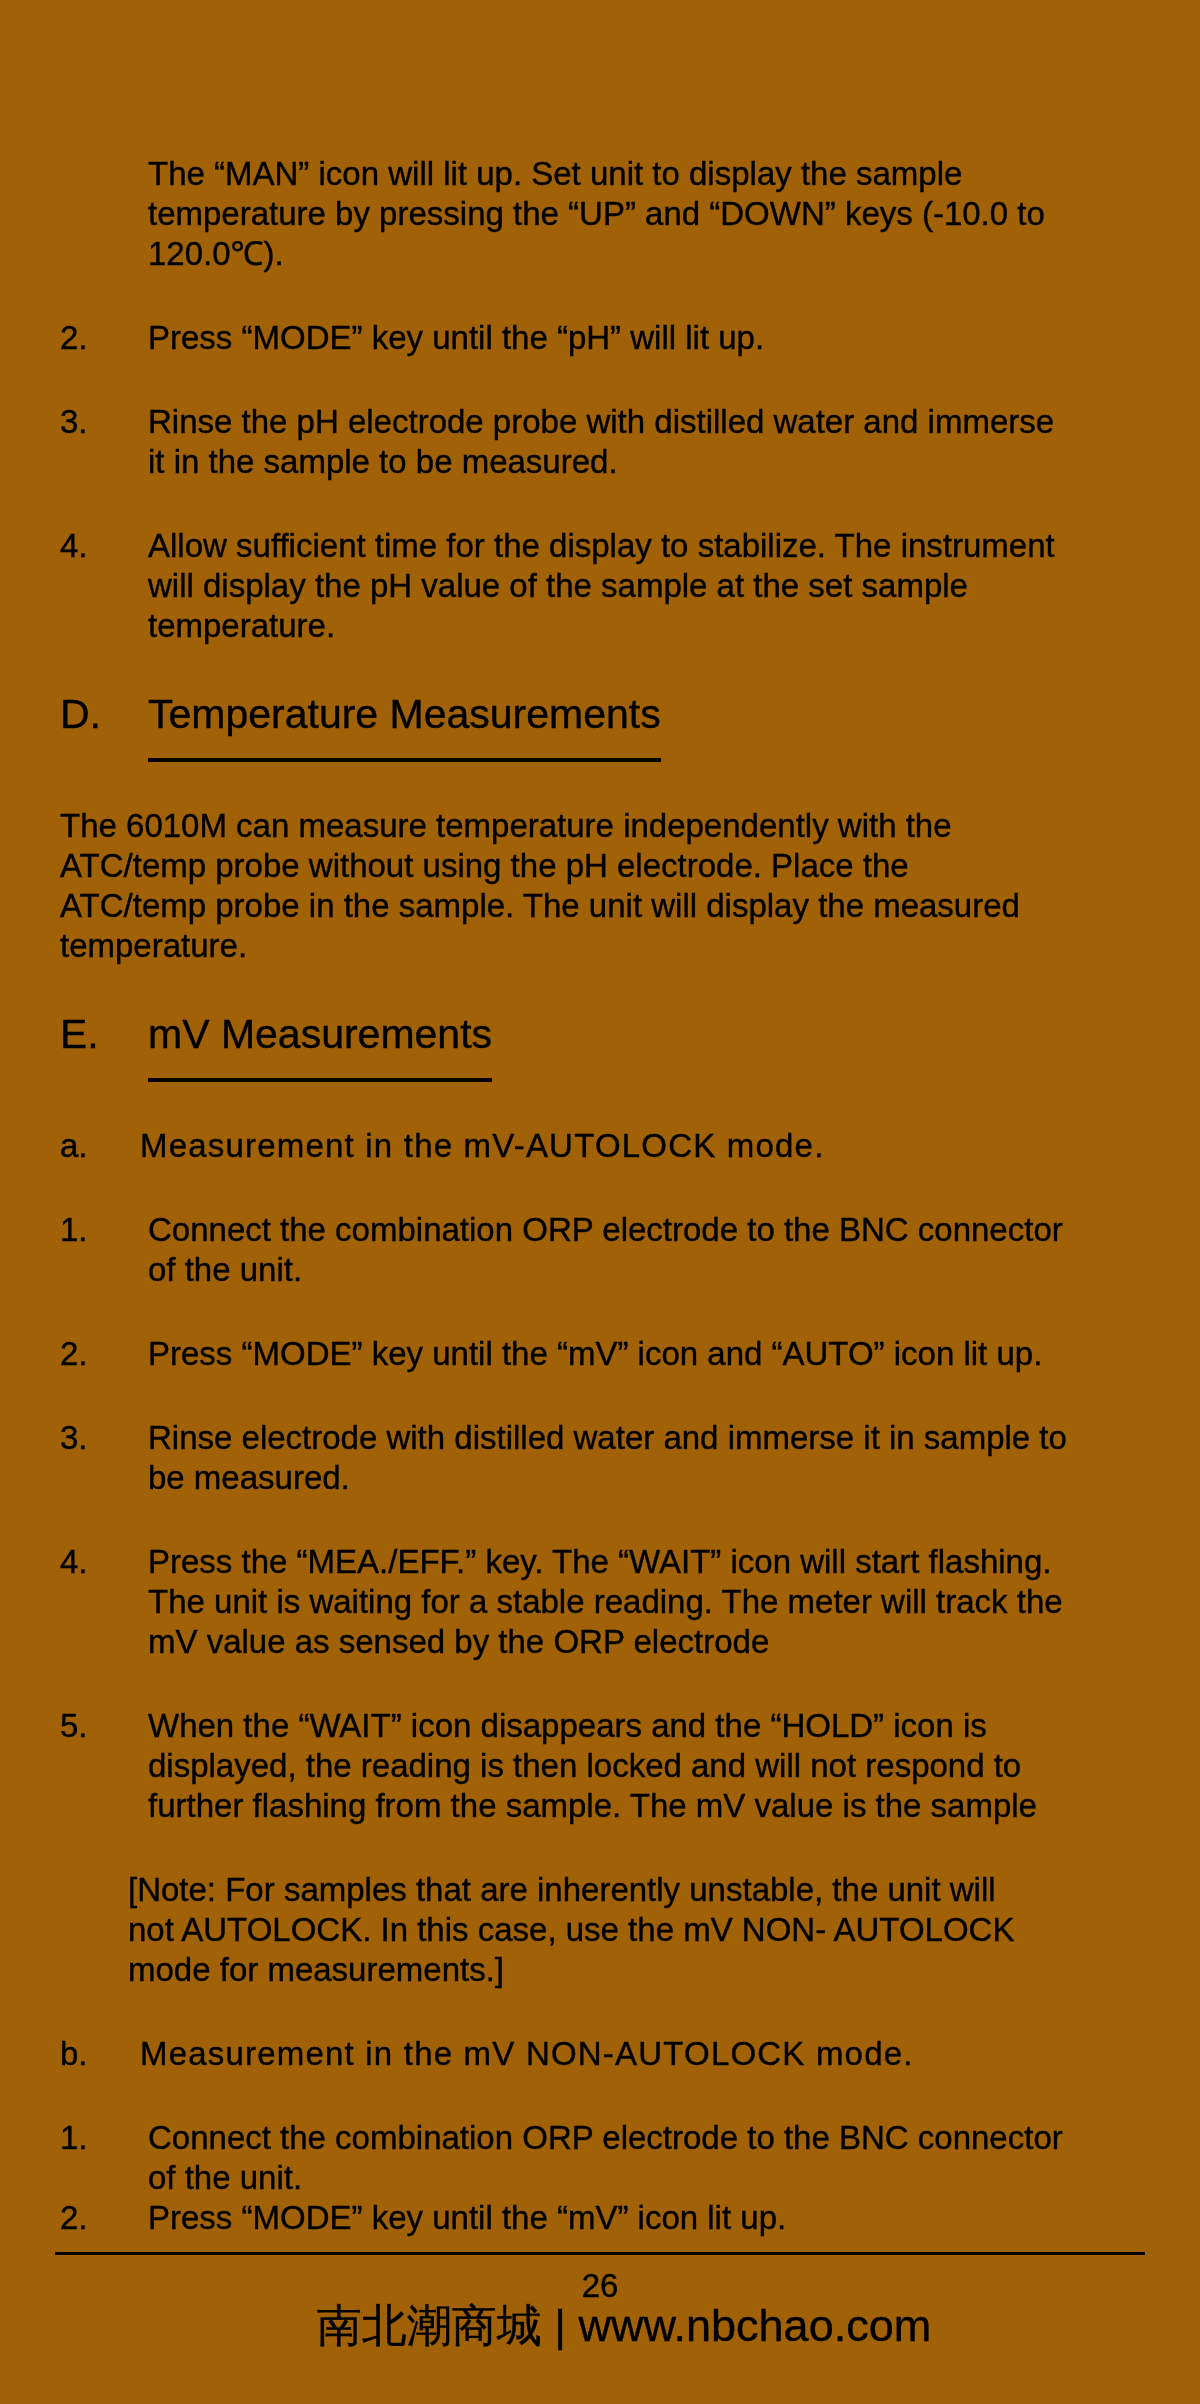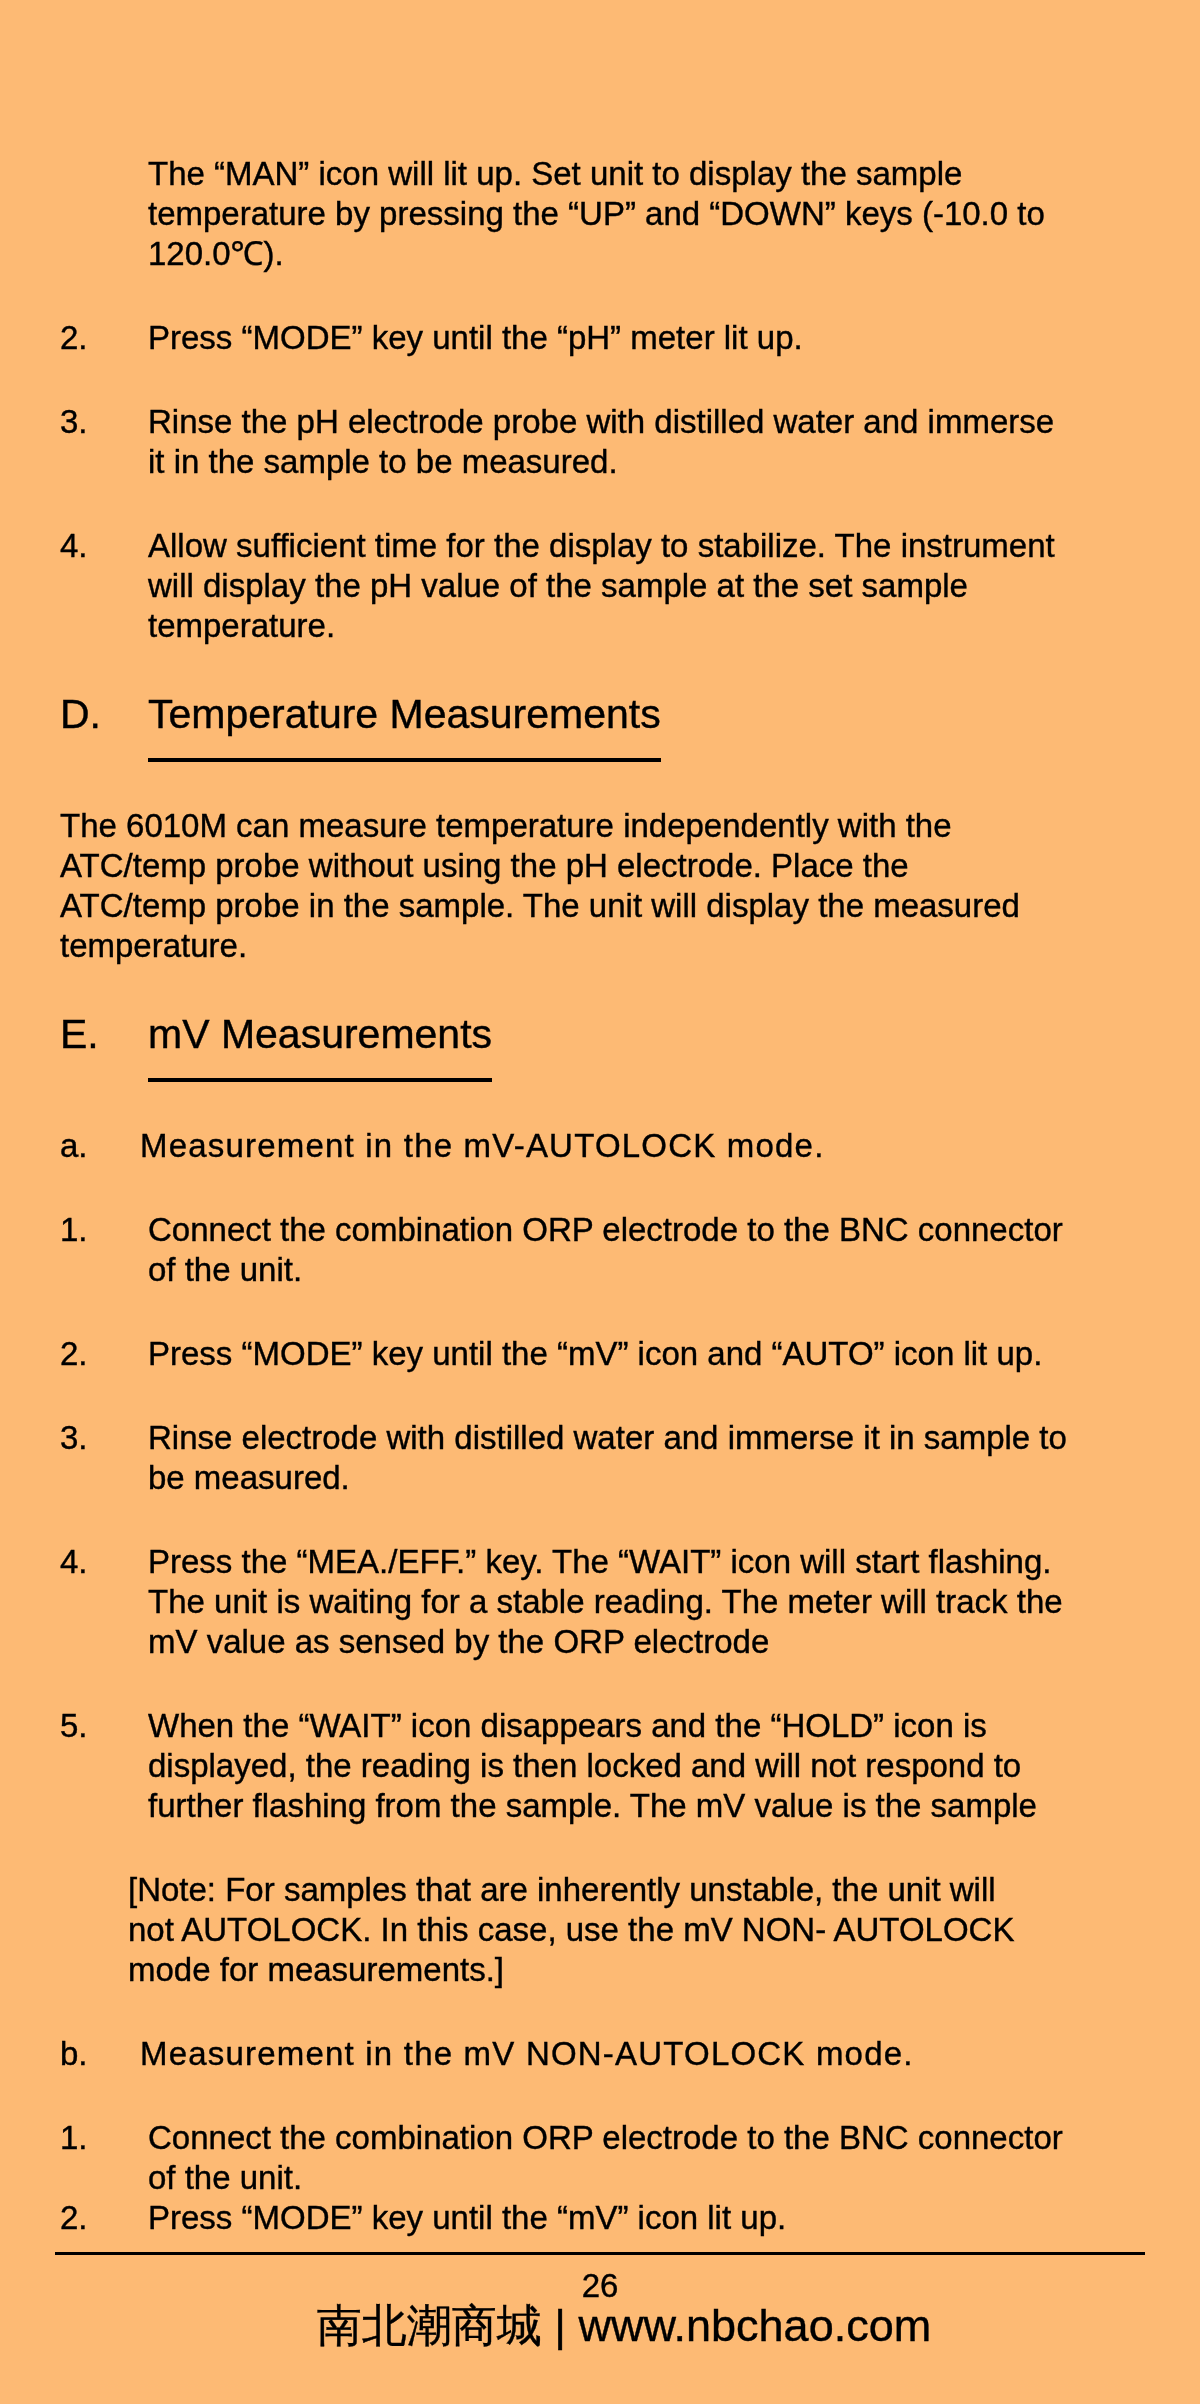--- a/index.html
+++ b/index.html
@@ -2,21 +2,21 @@
 <html><head>
 <meta charset="utf-8">
 <style>
   html, body { margin: 0; padding: 0; }
   body {
     width: 1200px; height: 2404px;
     background: #ffffff; color: #000000;
     font-family: "Liberation Sans", sans-serif;
     overflow: hidden;
   }
-  .page { position: relative; width: 1200px; height: 2404px; background: #fdba74; }
+  .page { position: relative; width: 1200px; height: 2404px; background: #a16207; }
   .content {
     position: absolute; top: 154px; left: 60px; right: 52px;
     font-size: 33px; line-height: 40px; font-weight: 400;
     -webkit-text-stroke: 0.4px #000;
   }
   .line { white-space: nowrap; }
   .para { margin: 0 0 44px 0; }
   .indent { margin-left: 88px; }
   .note { margin-left: 68px; }
   .item { display: flex; margin: 0 0 44px 0; }
@@ -47,21 +47,21 @@
 
     <div class="para indent">
       <div class="line">The “MAN” icon will lit up. Set unit to display the sample</div>
       <div class="line">temperature by pressing the “UP” and “DOWN” keys (-10.0 to</div>
       <div class="line">120.0℃).</div>
     </div>
 
     <div class="item">
       <div class="marker">2.</div>
       <div class="lines">
-        <div class="line">Press “MODE” key until the “pH” meter lit up.</div>
+        <div class="line">Press “MODE” key until the “pH” will lit up.</div>
       </div>
     </div>
 
     <div class="item">
       <div class="marker">3.</div>
       <div class="lines">
         <div class="line">Rinse the pH electrode probe with distilled water and immerse</div>
         <div class="line">it in the sample to be measured.</div>
       </div>
     </div>

